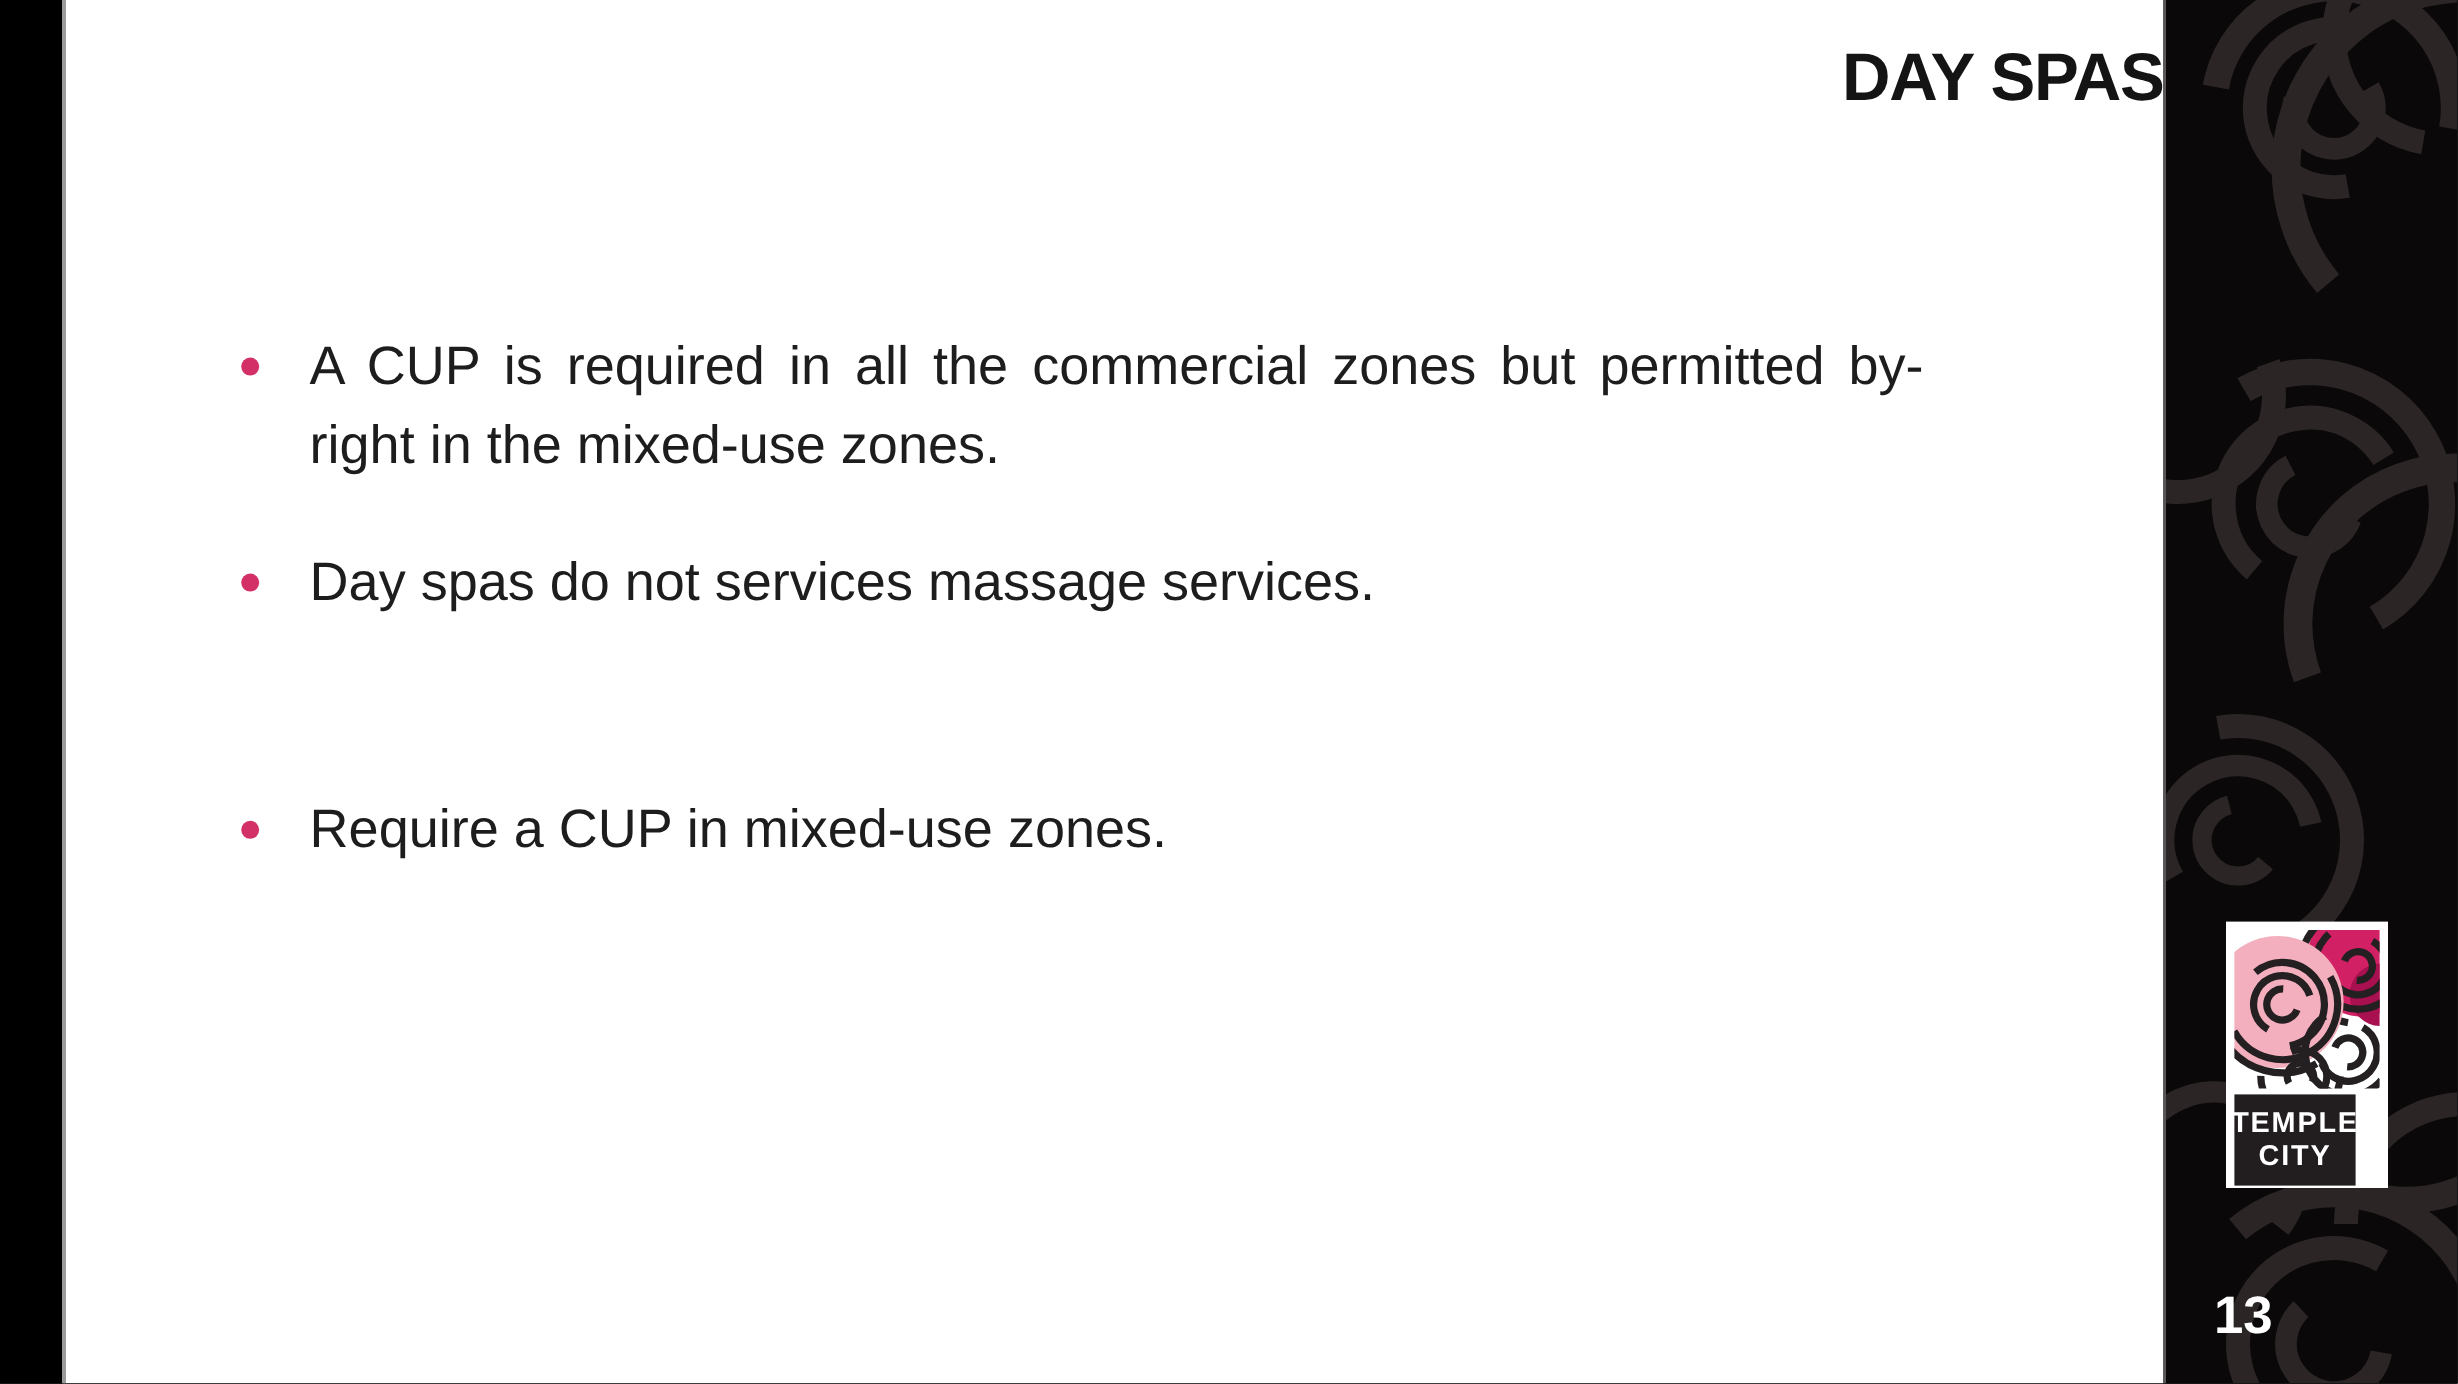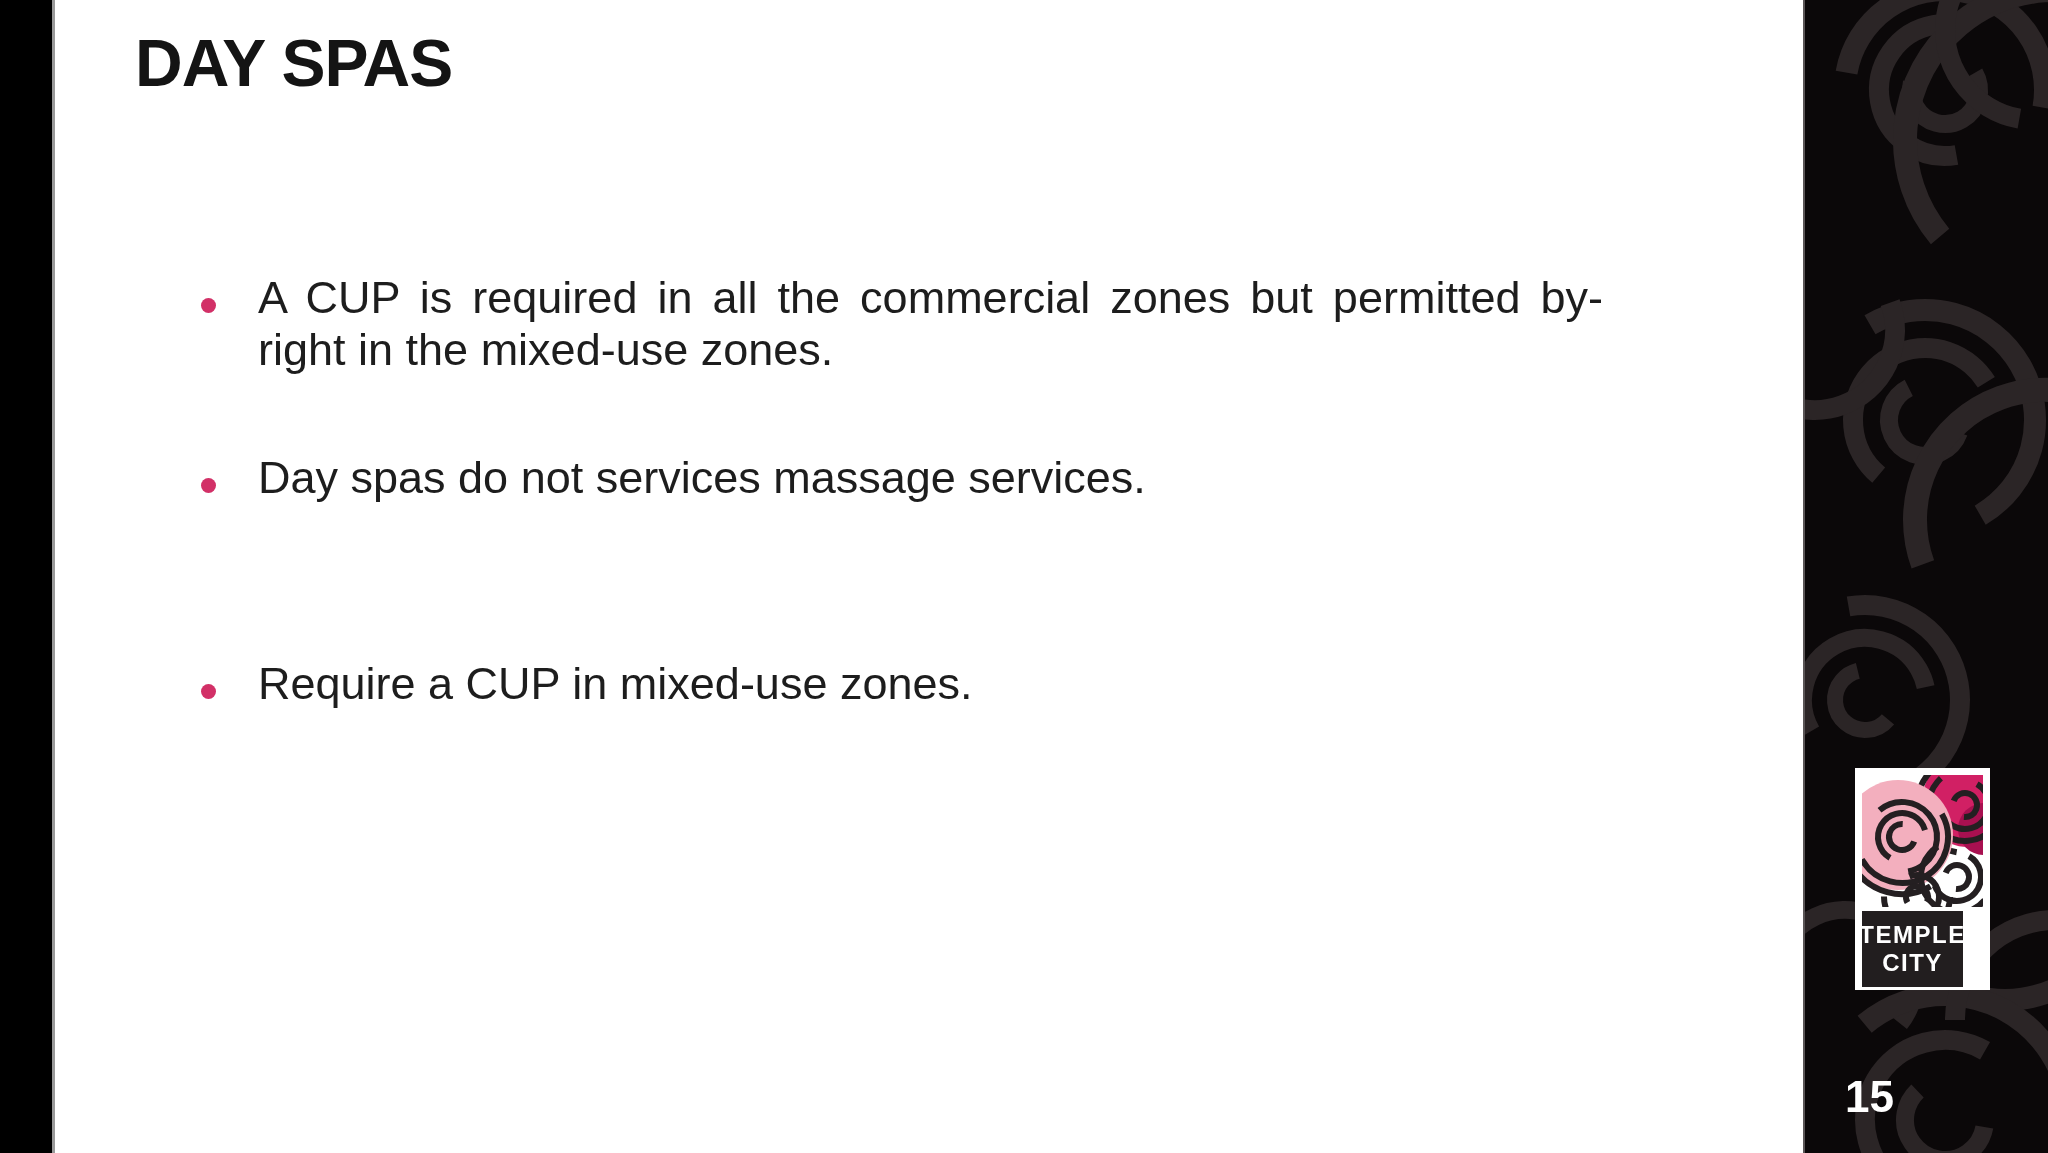--- a/index.html
+++ b/index.html
@@ -14,24 +14,24 @@
     --logo-outline:#241F21;
     --logo-box:#221E1F;
   }
   html,body{margin:0;padding:0;background:#000;}
   body{font-family:"Liberation Sans", sans-serif;}
   .stage{position:relative;width:2048px;height:1153px;overflow:hidden;background:#000;}
 
   .letterbox-left{position:absolute;left:0;top:0;width:52px;height:1153px;background:#000;}
   .slide{position:absolute;left:52px;top:0;width:1751px;height:1153px;background:#ffffff;border-left:3px solid #9a9a9a;box-sizing:border-box;}
 
-  .slide-title{position:absolute;left:0;top:16px;width:100%;padding-left:80px;box-sizing:border-box;
-    text-align:left;font-size:66px;line-height:95px;font-weight:bold;letter-spacing:-1px;color:#141414;}
+  .slide-title{position:absolute;left:0;top:16px;width:100%;box-sizing:border-box;
+    text-align:right;font-size:56px;line-height:95px;font-weight:bold;letter-spacing:-1px;color:#141414;}
 
-  .bullet-item{position:absolute;color:var(--ink);font-size:45px;line-height:52px;padding-left:57px;box-sizing:border-box;}
+  .bullet-item{position:absolute;color:var(--ink);font-size:45px;line-height:66px;padding-left:57px;box-sizing:border-box;}
   .bullet-item::before{content:"";position:absolute;left:0;top:26px;width:15px;height:15px;border-radius:50%;background:var(--bullet);}
   .b1{left:146px;top:272px;width:1402px;text-align:justify;text-align-last:left;}
   .b2{left:146px;top:452px;width:1500px;}
   .b3{left:146px;top:658px;width:1500px;}
 
   .rec-heading{position:absolute;left:146px;top:596px;font-size:50px;line-height:62px;font-weight:bold;color:var(--accent);}
 
   .sidebar{position:absolute;left:1803px;top:0;width:245px;height:1153px;background:var(--sidebar-bg);overflow:hidden;border-left:2px solid #5a5556;box-sizing:border-box;}
   .sidebar svg{display:block;}
   .arc{fill:none;stroke:var(--pattern);}
@@ -116,15 +116,15 @@
       <circle class="larc" cx="55" cy="122" r="11" stroke-width="6" stroke-dasharray="45 70" transform="rotate(150 55 122)"></circle>
       <circle class="larc" cx="55" cy="122" r="22" stroke-width="6" stroke-dasharray="83 139" transform="rotate(250 55 122)"></circle>
       <circle class="larc" cx="55" cy="122" r="33" stroke-width="6" stroke-dasharray="104 208" transform="rotate(0 55 122)"></circle>
     </svg>
     <div class="logo-textbox">
       <div>TEMPLE</div>
       <div>CITY</div>
     </div>
   </div>
 
-  <div class="page-number">15</div>
+  <div class="page-number">13</div>
 
 </div>
 
 </body></html>

